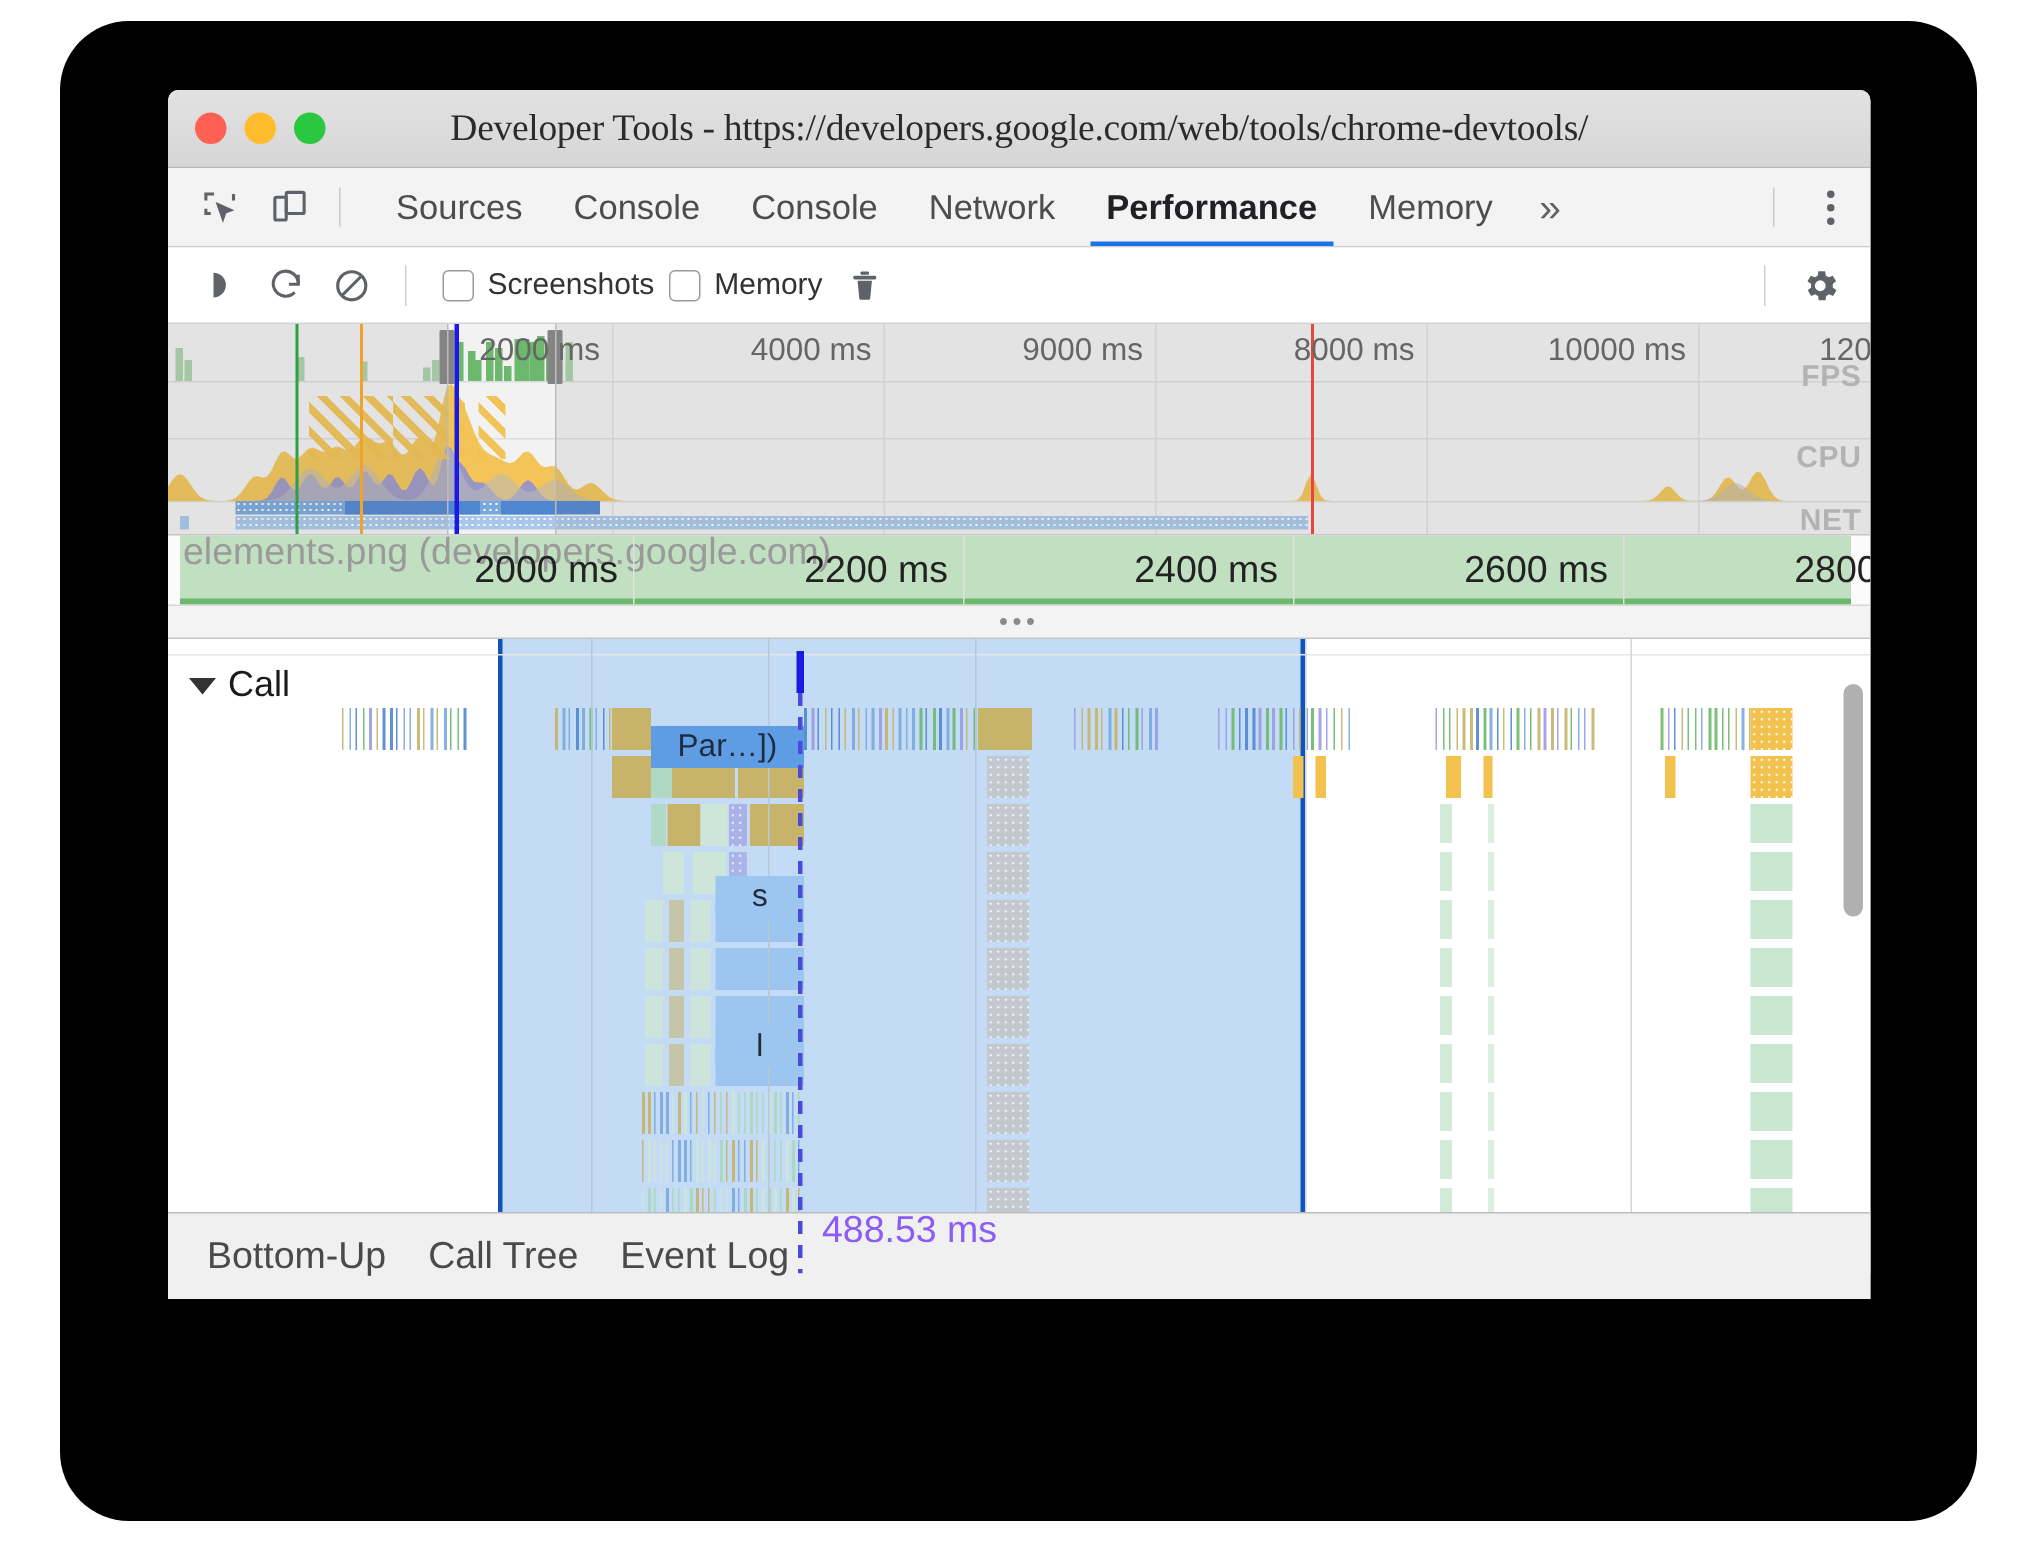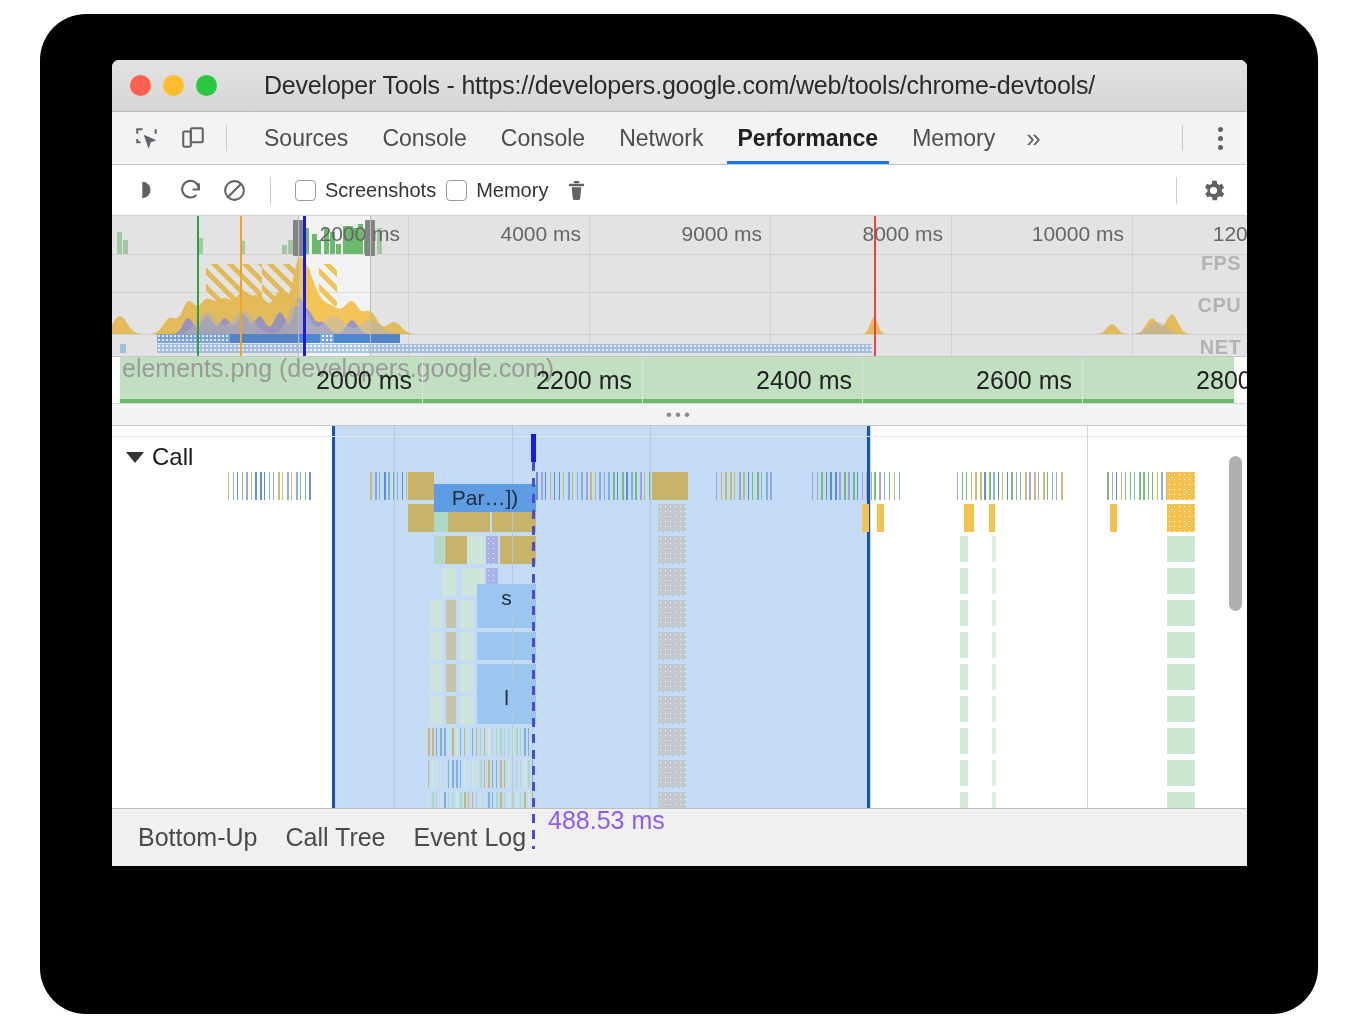--- a/index.html
+++ b/index.html
@@ -34,20 +34,21 @@
   }
   .lights { display: flex; gap: 12px; margin-left: 18px; }
   .light { width: 21px; height: 21px; border-radius: 50%; }
   .light.red { background: #ff6054; }
   .light.yellow { background: #ffbd2e; }
   .light.green { background: #2ac841; }
   #win-title {
     position: absolute; left: 0; right: 0; text-align: center;
     font-size: 25px; color: #2b2b2b; letter-spacing: -0.2px;
     pointer-events: none;
+    font-family: Liberation Serif, serif;
   }
 
   
   #tabbar {
     height: 53px; background: #f3f3f3;
     border-bottom: 1px solid #cdcdcd;
     display: flex; align-items: stretch;
   }
   .tb-icon {
     width: 46px; display: flex; align-items: center; justify-content: center;
@@ -359,21 +360,21 @@
     <div id="ov-dim-right" style="left: 258px; right: 0px;"></div>
     <div id="ov-markers">
         <div class="ov-marker" style="left: 85px; background: rgb(47, 158, 68);"></div>
         <div class="ov-marker" style="left: 128px; background: rgb(240, 163, 42);"></div>
         <div class="ov-marker" style="left: 191px; background: rgb(26, 26, 224); width: 3px; z-index: 5;"></div>
         <div class="ov-marker" style="left: 762px; background: rgb(232, 69, 60);"></div>
       </div>
     <div class="ov-handle" id="handle-left" style="left: 181px;"></div>
     <div class="ov-handle" id="handle-right" style="left: 253px;"></div>
     <div id="ov-labels">
-        <div class="ov-rowlabel" style="top: 36px;">FPS</div>
+        <div class="ov-rowlabel" style="top: 24px;">FPS</div>
         <div class="ov-rowlabel" style="top: 78px;">CPU</div>
         <div class="ov-rowlabel" style="top: 120px;">NET</div>
       </div>
     <div id="ov-ticks">
         <div class="ov-tick" style="left: 296px;">2000 ms</div>
         <div class="ov-tick" style="left: 477px;">4000 ms</div>
         <div class="ov-tick" style="left: 658px;">9000 ms</div>
         <div class="ov-tick" style="left: 839px;">8000 ms</div>
         <div class="ov-tick" style="left: 1020px;">10000 ms</div>
         <div class="ov-tick" style="left: 1201px;">12000 ms</div>

